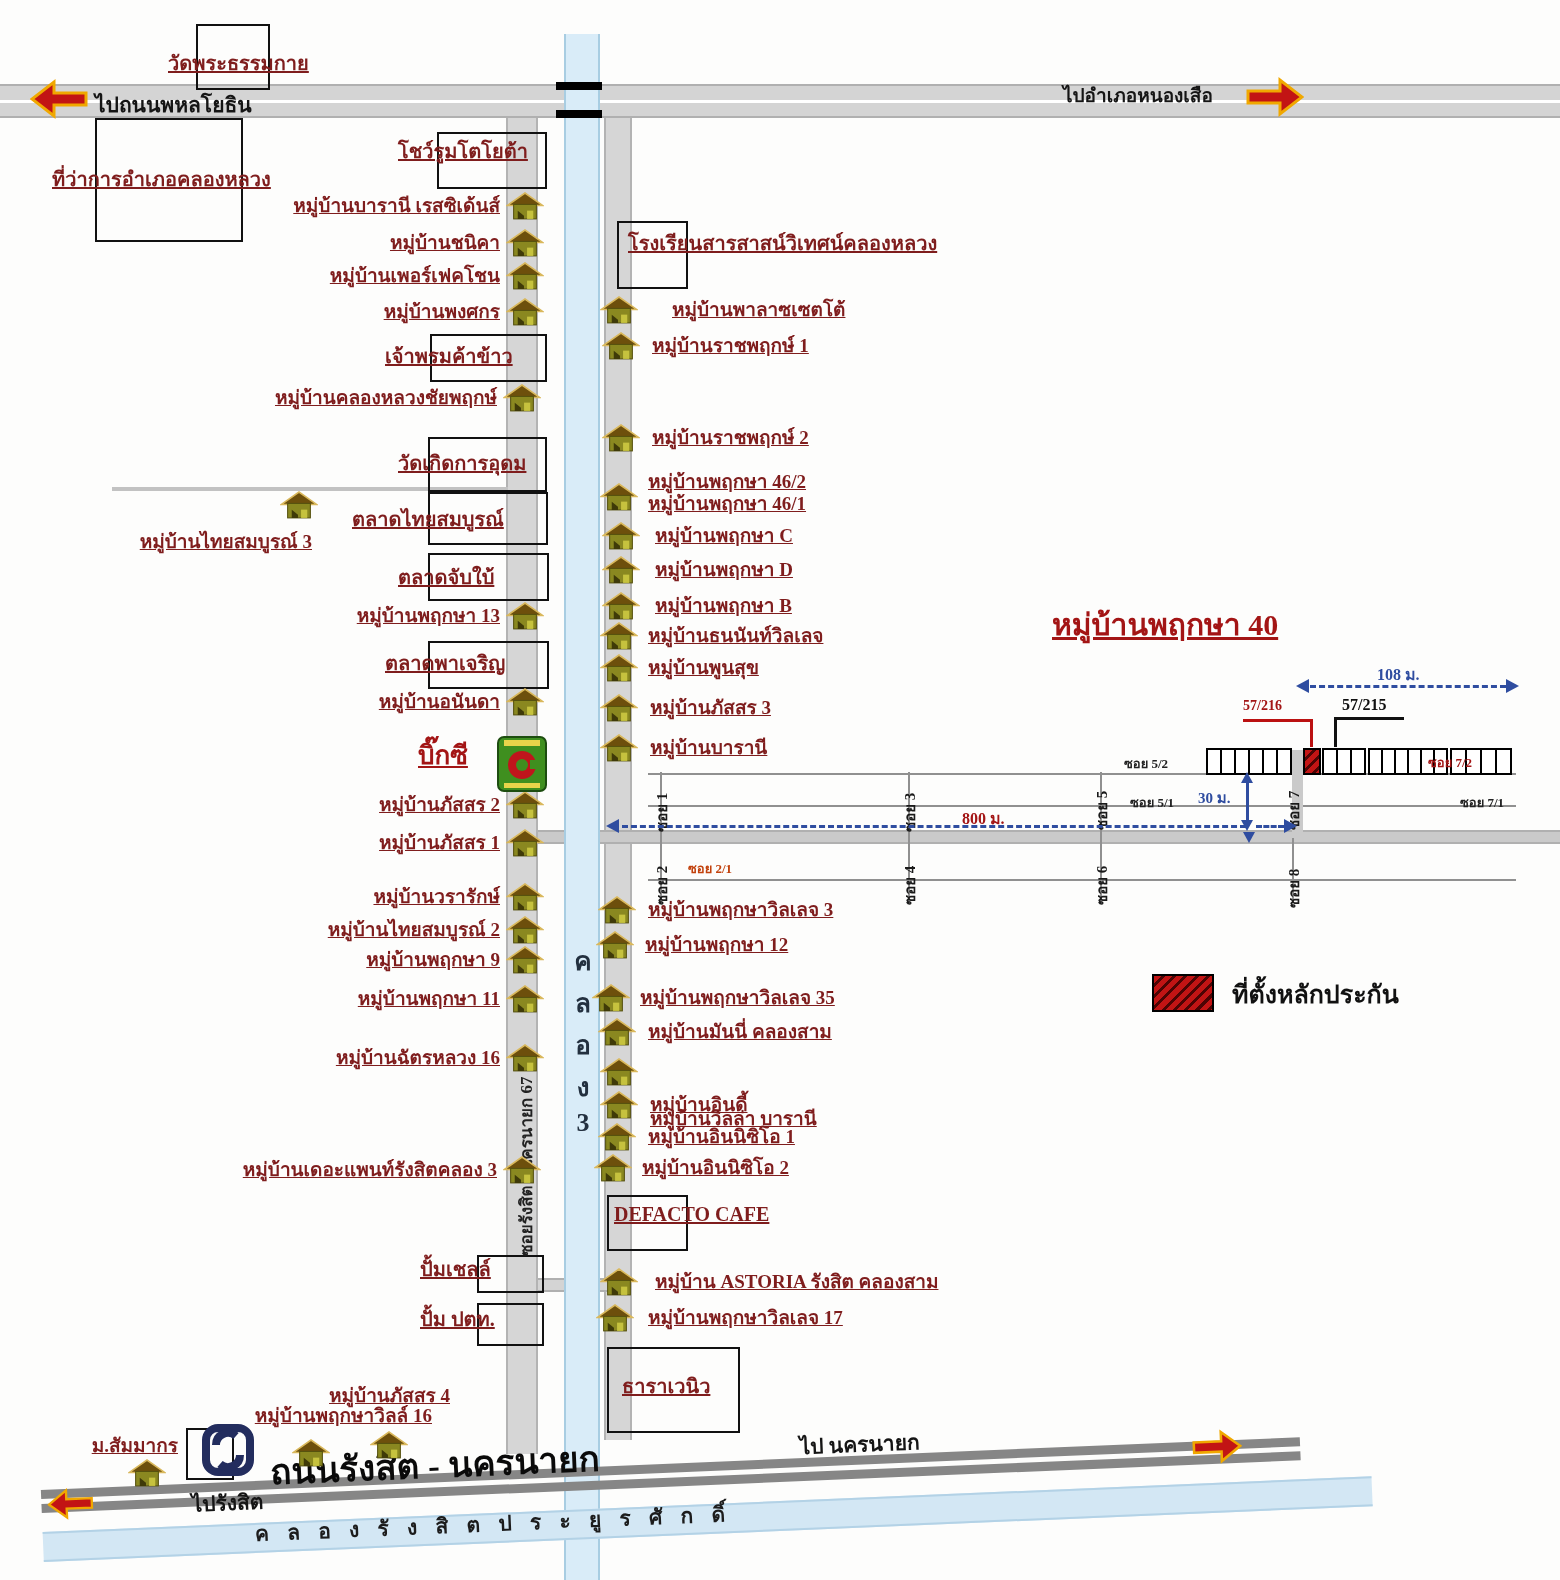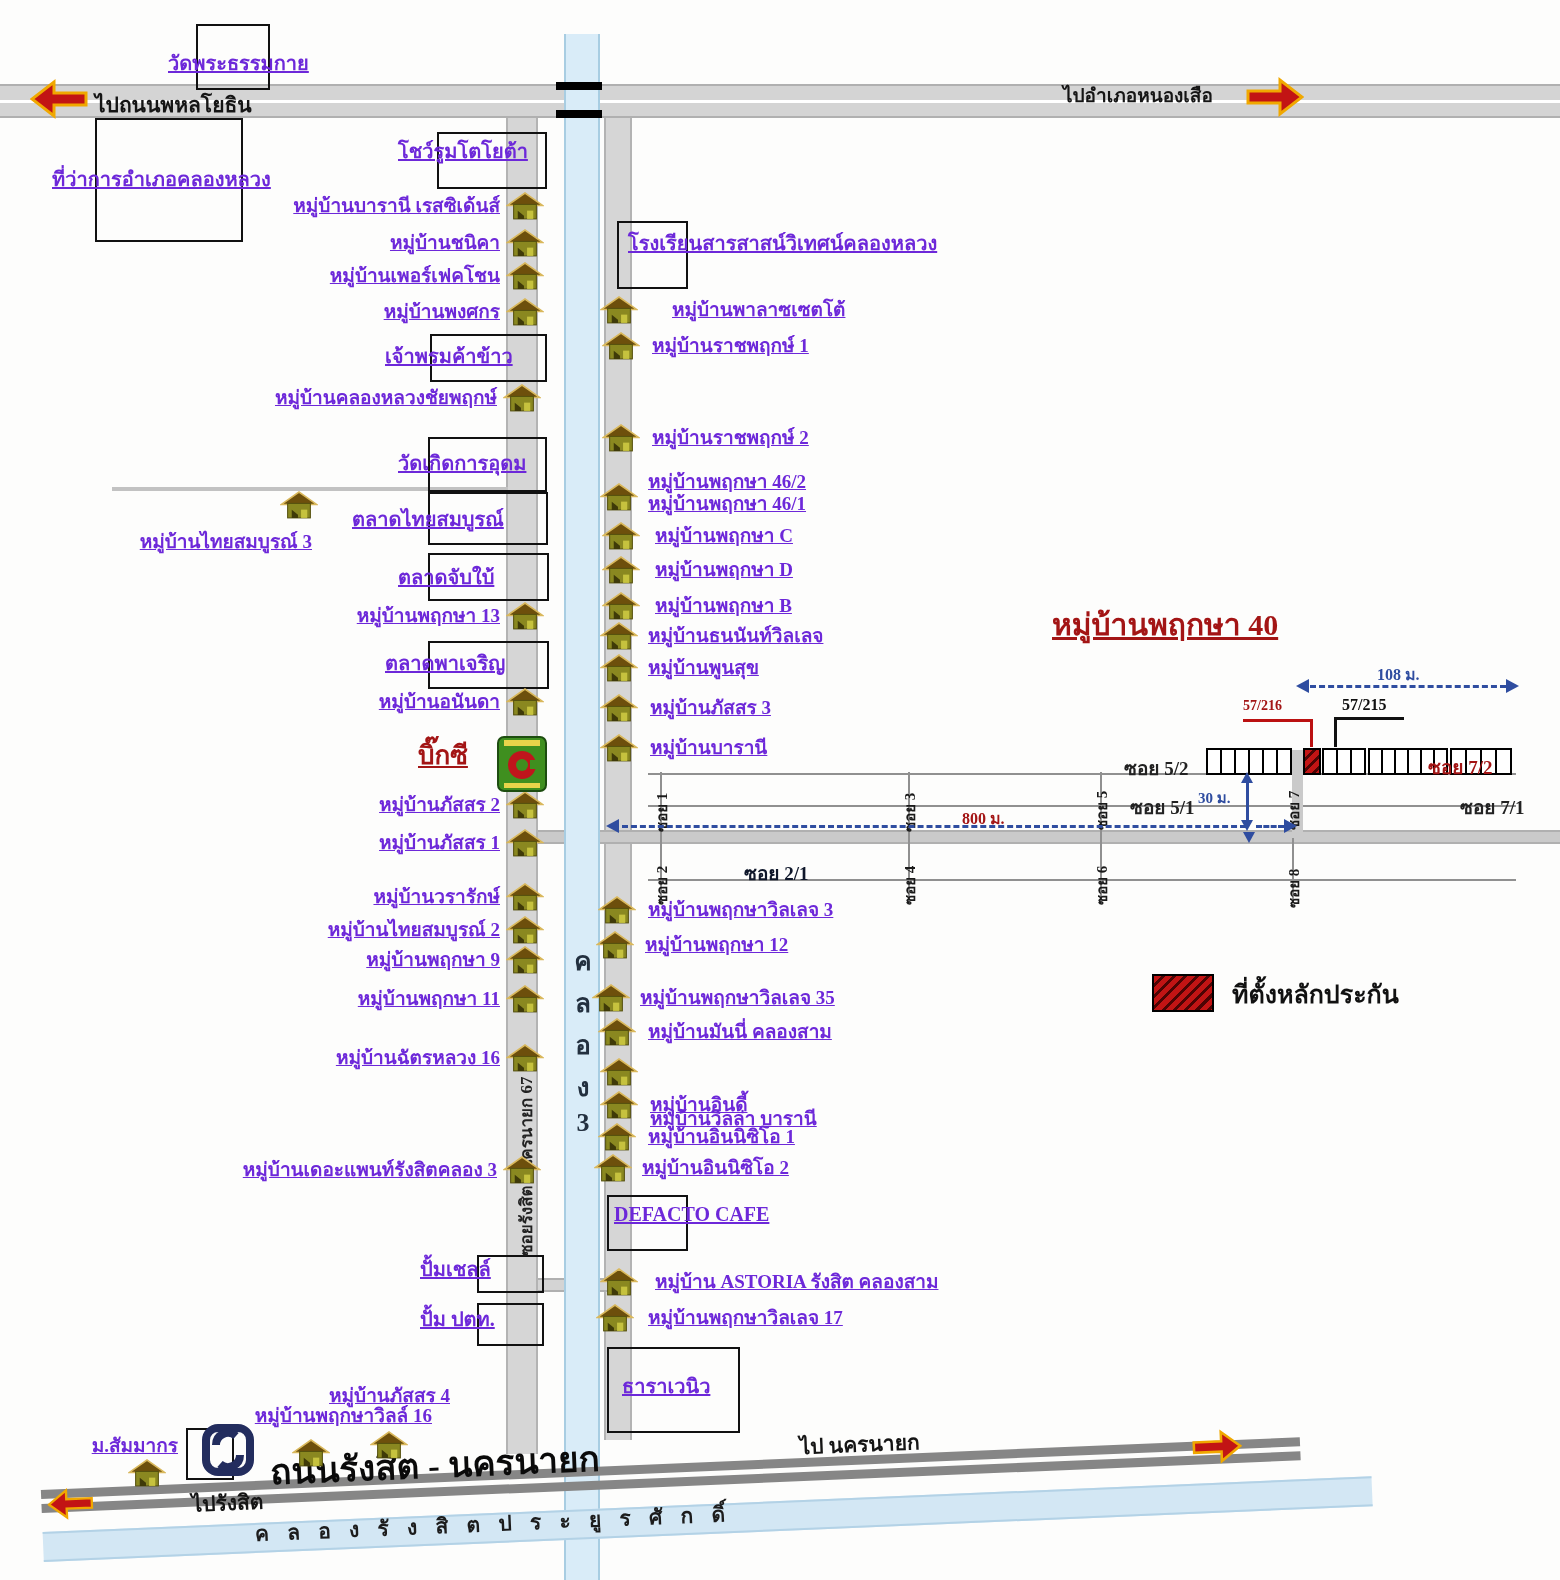--- a/index.html
+++ b/index.html
@@ -1,19 +1,19 @@
 <!DOCTYPE html>
 <html><head>
 <meta charset="utf-8">
 <style>
   html,body{margin:0;padding:0;background:#fff;}
   #map{position:relative;width:1560px;height:1580px;background:#fdfdfc;overflow:hidden;
        font-family:"Liberation Serif","DejaVu Serif",serif;}
   .abs{position:absolute;}
-  .lbl{position:absolute;font-weight:bold;font-size:19px;color:#6d28d9;
+  .lbl{position:absolute;font-weight:bold;font-size:19px;color:#7f1d1d;
        text-decoration:underline;white-space:nowrap;line-height:1.1;z-index:30;}
   .place{font-size:20px;}
   .red{color:#a31515;}
   .blue{color:#2f4da0;}
   .box{position:absolute;border:2.5px solid #111;background:transparent;z-index:20;box-sizing:border-box;}
   .road-v{position:absolute;background:#d6d6d6;border-left:2px solid #b3b3b3;border-right:2px solid #b3b3b3;z-index:5;box-sizing:border-box;}
   .canal{position:absolute;background:#d9ecf8;border-left:2px solid #a8cde2;border-right:2px solid #a8cde2;z-index:6;box-sizing:border-box;}
   .road-h{position:absolute;background:#d4d4d4;border-top:2px solid #b0b0b0;border-bottom:2px solid #b0b0b0;z-index:5;box-sizing:border-box;}
   .centerline{position:absolute;left:0;right:0;top:50%;height:3px;margin-top:-1px;background:#fff;}
   .thin{position:absolute;height:2px;background:#909090;z-index:8;}
@@ -25,21 +25,21 @@
   .solid-red{position:absolute;background:#bb1111;z-index:27;}
   .solid-blk{position:absolute;background:#111;z-index:27;}
   .tri{position:absolute;width:0;height:0;z-index:27;}
   .tri.l{border-top:7px solid transparent;border-bottom:7px solid transparent;border-right:13px solid #2f4da0;}
   .tri.r{border-top:7px solid transparent;border-bottom:7px solid transparent;border-left:13px solid #2f4da0;}
   .tri.u{border-left:6px solid transparent;border-right:6px solid transparent;border-bottom:11px solid #2f4da0;}
   .tri.d{border-left:6px solid transparent;border-right:6px solid transparent;border-top:11px solid #2f4da0;}
   .hcell{position:absolute;height:27px;border:2.5px solid #000;background:#fff;box-sizing:border-box;z-index:24;}
   .hatch{background:repeating-linear-gradient(135deg,#c21414 0 5px,#4d0404 5px 8px);}
   .house{position:absolute;width:38px;height:31px;z-index:28;}
-  .small-label{position:absolute;font-weight:bold;font-size:19px;white-space:nowrap;z-index:30;}
+  .small-label{position:absolute;font-weight:bold;font-size:13px;white-space:nowrap;z-index:30;}
   .big-road-name{position:absolute;font-weight:bold;font-size:36px;color:#0a0a0a;white-space:nowrap;z-index:30;}
   .dir-label{position:absolute;font-weight:bold;font-size:21px;color:#151515;white-space:nowrap;z-index:30;}
   .bridge{position:absolute;width:46px;height:8px;background:#000;z-index:40;}
   #bottom-wrap{position:absolute;left:40px;top:1470px;width:1340px;height:130px;
       transform:rotate(-2.4deg);transform-origin:0 0;z-index:12;}
   .lane{position:absolute;left:0;right:0;height:9px;background:#868686;}
   #klong3-label div{height:42px;font-weight:bold;font-size:26px;color:#23303f;text-align:center;}
   .legend-box{position:absolute;width:58px;height:34px;border:2px solid #000;z-index:30;}
 </style>
 </head>
@@ -85,21 +85,21 @@
   <div class="vthin" style="left:908px;top:772px;height:130px;"></div>
   <div class="vthin" style="left:1100px;top:772px;height:130px;"></div>
   <div class="vthin" style="left:1292px;top:772px;height:130px;"></div>
   <div class="abs" style="left:1292px;top:750px;width:11px;height:88px;background:#cacaca;z-index:9;"></div>
 
   <div class="lbl red" style="left:1052px;top:608px;font-size:30px;">หมู่บ้านพฤกษา 40</div>
   <div class="small-label" style="left:1124px;top:753px;color:#222;">ซอย 5/2</div>
   <div class="small-label red" style="left:1428px;top:752px;">ซอย 7/2</div>
   <div class="small-label" style="left:1130px;top:792px;color:#222;">ซอย 5/1</div>
   <div class="small-label" style="left:1444px;top:792px;color:#222;margin-left:16px;">ซอย 7/1</div>
-  <div class="small-label" style="left:744px;top:858px;color:#0f172a;">ซอย 2/1</div>
+  <div class="small-label" style="left:688px;top:858px;color:#c2410c;">ซอย 2/1</div>
 
   <div class="dash" style="left:622px;top:825px;width:624px;"></div>
   <div class="tri l" style="left:606px;top:819px;"></div>
   <div class="tri d" style="left:1243px;top:832px;"></div>
   <div class="dash" style="left:1256px;top:825px;width:28px;"></div>
   <div class="tri r" style="left:1284px;top:819px;"></div>
   <div class="small-label red" style="left:962px;top:806px;font-size:16px;">800 ม.</div>
 
   <div class="dashv" style="left:1246px;top:780px;height:42px;border-left-style:solid;"></div>
   <div class="tri u" style="left:1241px;top:772px;"></div>

